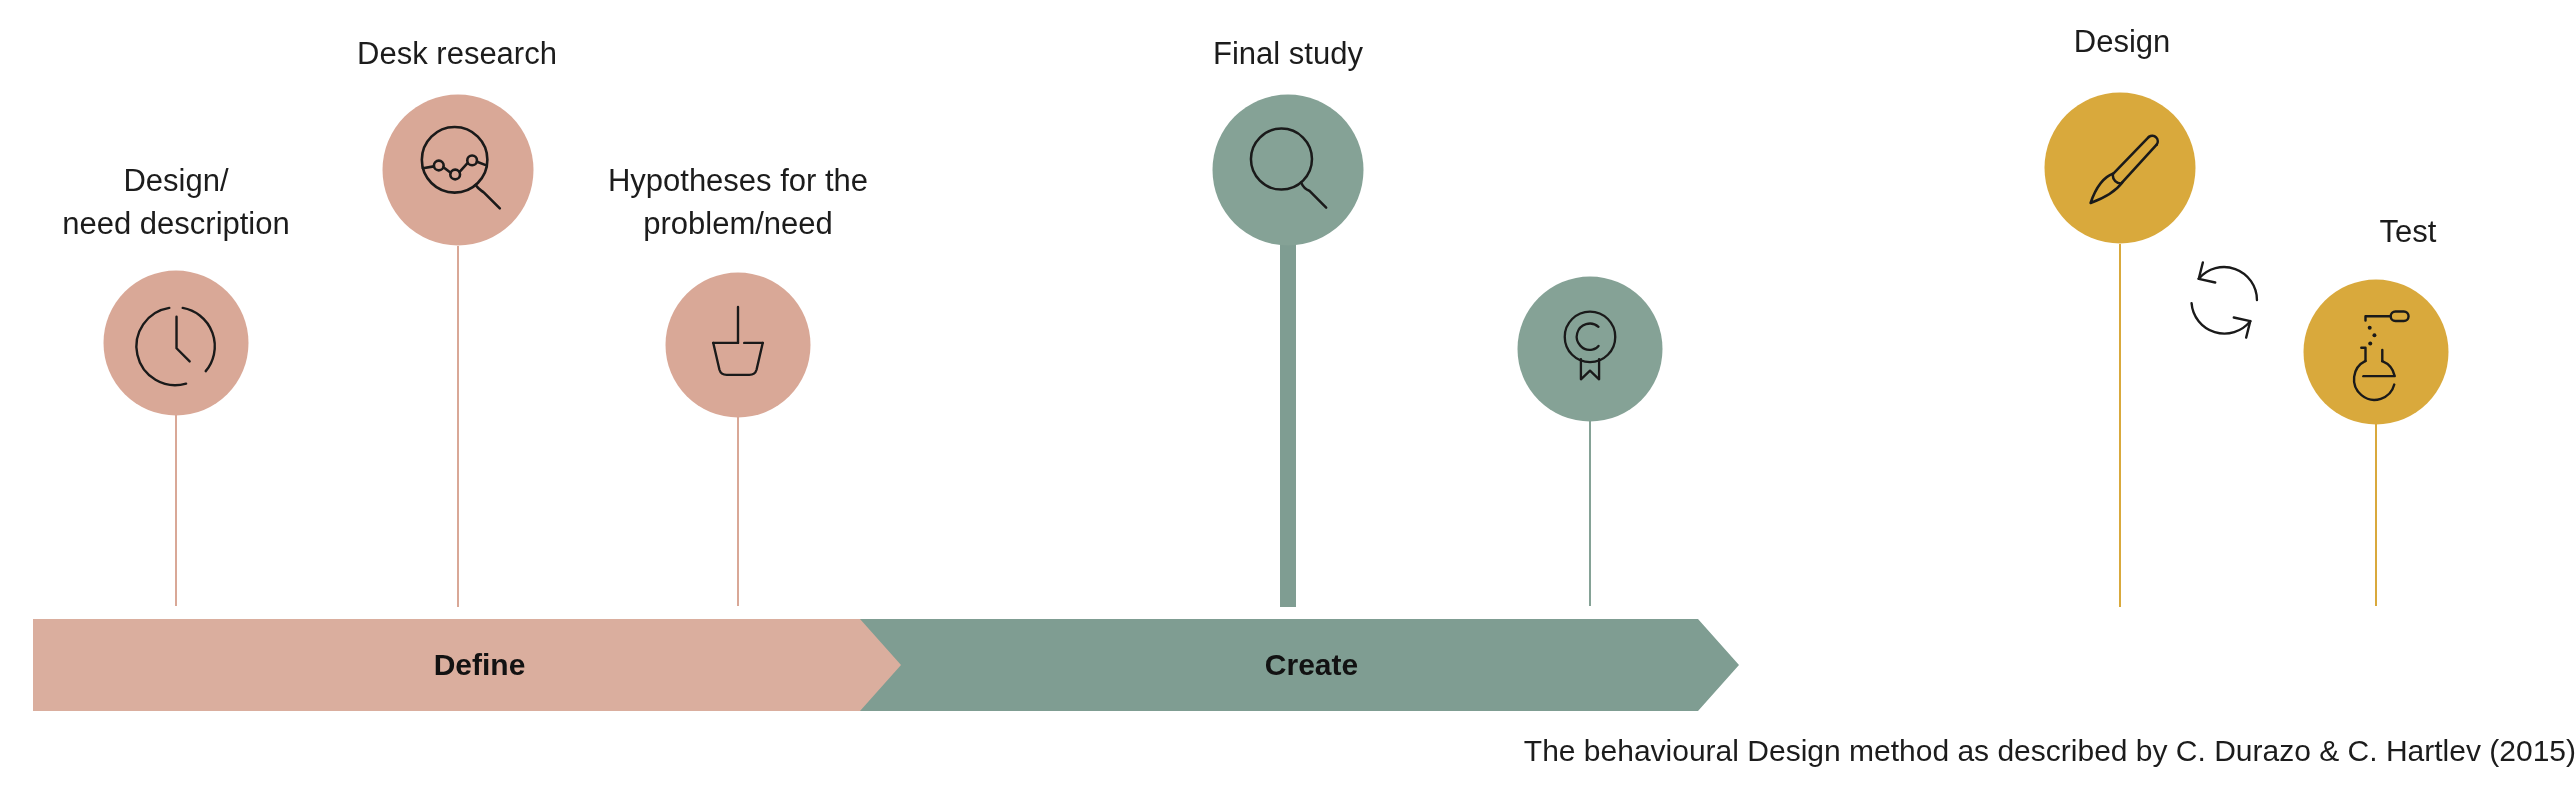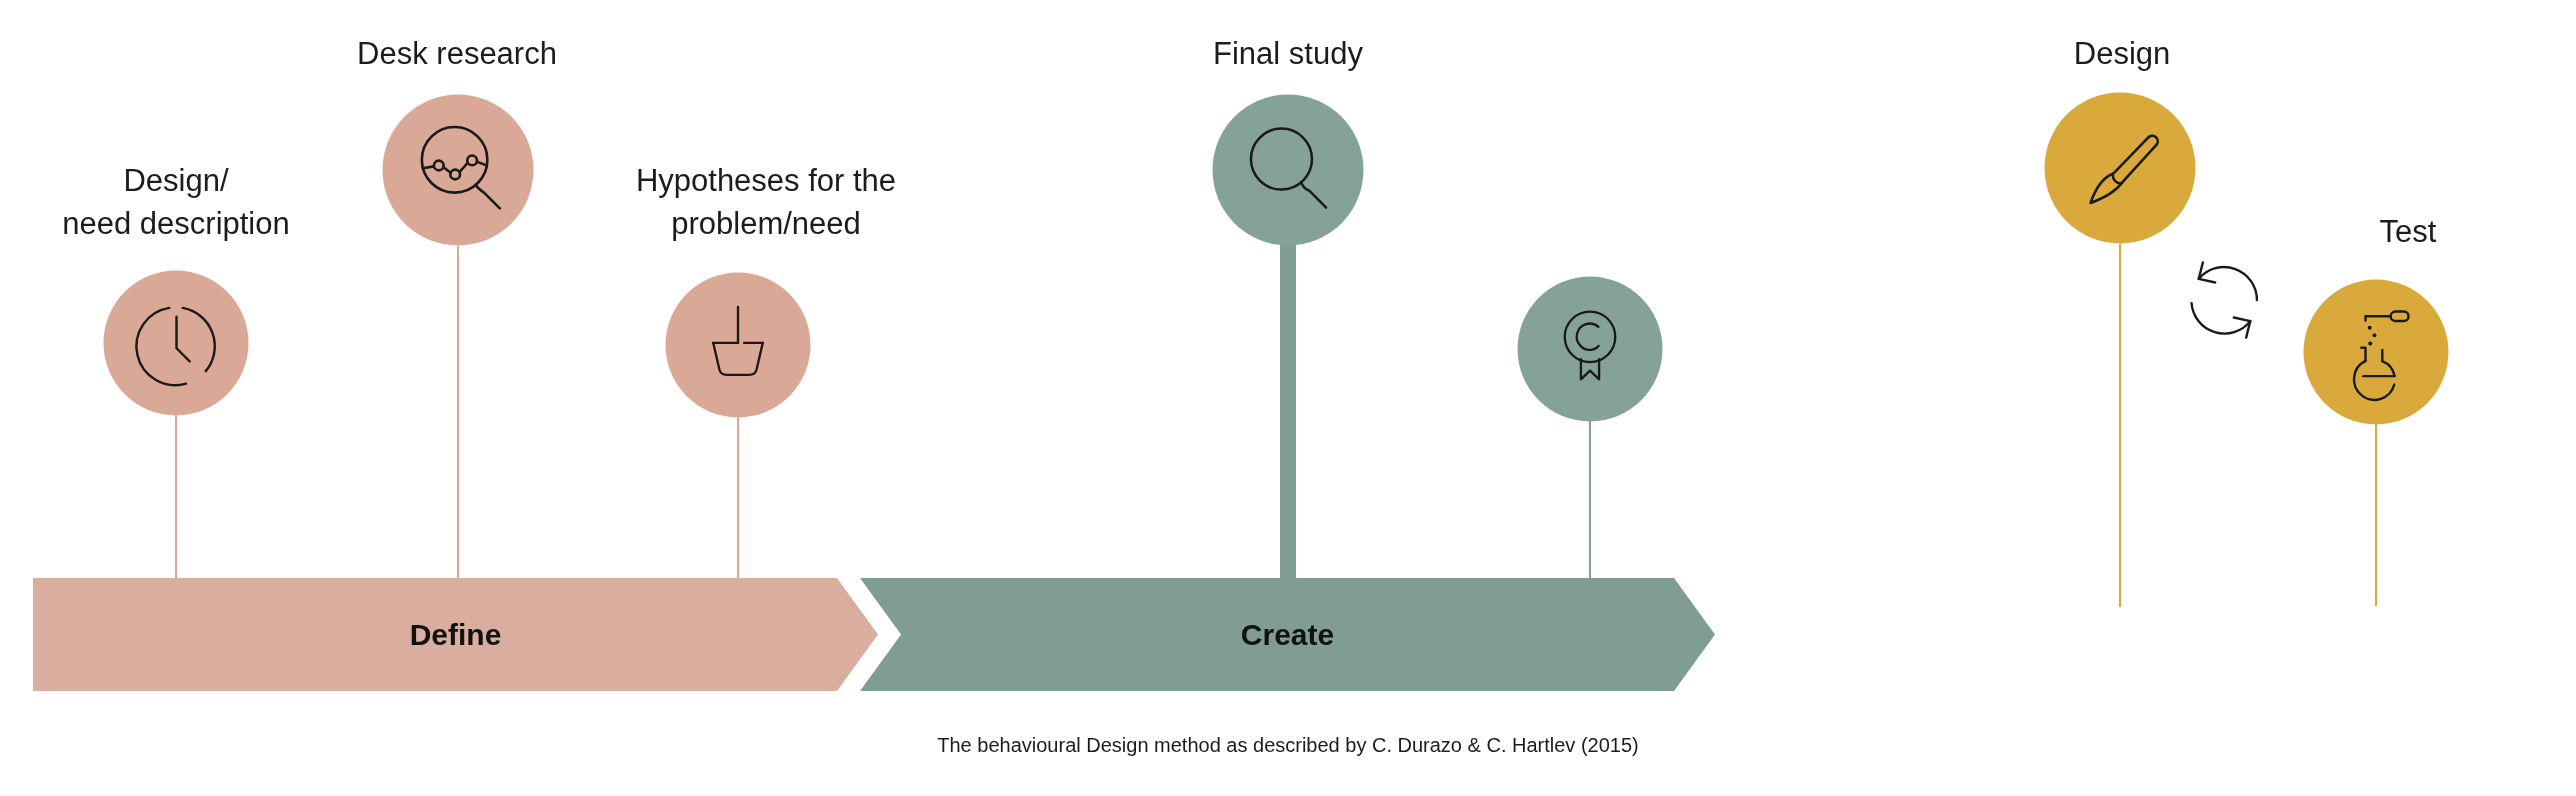--- a/index.html
+++ b/index.html
@@ -43,25 +43,26 @@
   }
   .stem.pink { background: var(--pink_circle, #D9A897); }
   .stem.teal { background: var(--teal_circle, #85A296); }
   .stem.gold { background: var(--gold_circle, #D9A93C); }
   .stem.thick {
     width: 16px;
     background: var(--teal_bar, #7F9D92);
   }
   .bar {
     position: absolute;
-    top: 578px;
-    height: 113px;
+    top: 619px;
+    height: 92px;
     display: flex;
     align-items: center;
     justify-content: center;
+    padding-left: 24px;
   }
   .bar-label {
     font-weight: bold;
     font-size: 30px;
     color: #121212;
   }
   .bar.define {
     left: 33px; width: 845px;
     background: var(--pink_bar, #DAAE9E);
     clip-path: polygon(0 0, calc(100% - 41px) 0, 100% 50%, calc(100% - 41px) 100%, 0 100%);
@@ -73,22 +74,22 @@
   }
   .bar.create {
     left: 1700px; width: 855px;
     background: var(--gold_bar, #DBAF45);
     clip-path: polygon(0 0, calc(100% - 41px) 0, 100% 50%, calc(100% - 41px) 100%, 0 100%, 41px 50%);
   }
   .caption {
     position: absolute;
     left: 0; right: 0;
     top: 734px;
-    text-align: center;
-    font-size: 20px;
+    text-align: right;
+    font-size: 30px;
     color: var(--ink, #1c1c1c);
   }
   .icon-svg {
     display: block;
     fill: none;
     stroke: #1a1a1a;
     stroke-width: 2.3;
     stroke-linecap: round;
     stroke-linejoin: round;
   }
@@ -122,21 +123,21 @@
       <circle cx="33" cy="46" r="4.3"></circle>
       <path d="M 37.1,47.6 L 43.5,52.4"></path>
       <circle cx="47.5" cy="54" r="4.3"></circle>
       <path d="M 51.4,51.6 L 58.4,44"></path>
       <circle cx="62.5" cy="41.5" r="4.3"></circle>
       <path d="M 66.8,42.7 L 75.2,45.9"></path>
       <path d="M 65.6,63.3 C 68,67 71,68.2 73,70 L 87,84"></path>
     </svg>
   </div>
 
-  <div class="m-label" style="left:766px; top:159px;">Hypotheses for the
+  <div class="m-label" style="left:738px; top:159px;">Hypotheses for the
 problem/need</div>
   <div class="stem pink" style="left:738px; top:417px; height:189px;"></div>
   <div class="m-circle pink" style="left:738px; top:345px; width:145px; height:145px;">
     <svg class="icon-svg" width="103" height="103" viewBox="0 0 100 100">
       <path d="M 50,13 L 50,48"></path>
       <path d="M 26,48 L 50,48"></path>
       <path d="M 56,48 L 74,48"></path>
       <path d="M 26,48 L 32,74 Q 33.5,79 39,79 L 61,79 Q 66.5,79 68,74 L 74,48"></path>
     </svg>
   </div>
@@ -152,21 +153,21 @@
 
   <div class="stem teal" style="left:1590px; top:421px; height:185px;"></div>
   <div class="m-circle teal" style="left:1590px; top:349px; width:145px; height:145px;">
     <svg class="icon-svg" width="101" height="101" viewBox="0 0 100 100">
       <circle cx="50" cy="38" r="25"></circle>
       <path d="M 58.4,28 A 13 13 0 1 0 52.3,50.6 Q 56.5,50 58.5,47"></path>
       <path d="M 41,60 L 41,80 L 50,71.5 L 59,80 L 59,60"></path>
     </svg>
   </div>
 
-  <div class="m-label" style="left:2122px; top:32px;">Design</div>
+  <div class="m-label" style="left:2122px; top:20px;">Design</div>
   <div class="stem gold" style="left:2120px; top:244px; height:363px;"></div>
   <div class="m-circle gold" style="left:2120px; top:168px; width:151px; height:151px;">
     <svg class="icon-svg" width="111" height="111" viewBox="0 0 100 100">
       <path d="M 44,55 L 76,22"></path>
       <path d="M 52,63 L 83,29"></path>
       <path d="M 76,22 A 5 5 0 0 1 83,29"></path>
       <path d="M 44,55 C 37,57.5 29.5,64 23.5,81.5 C 41,75 48,68.5 52,63"></path>
       <path d="M 43.5,56.5 A 7.5 7.5 0 0 0 51,64"></path>
     </svg>
   </div>

